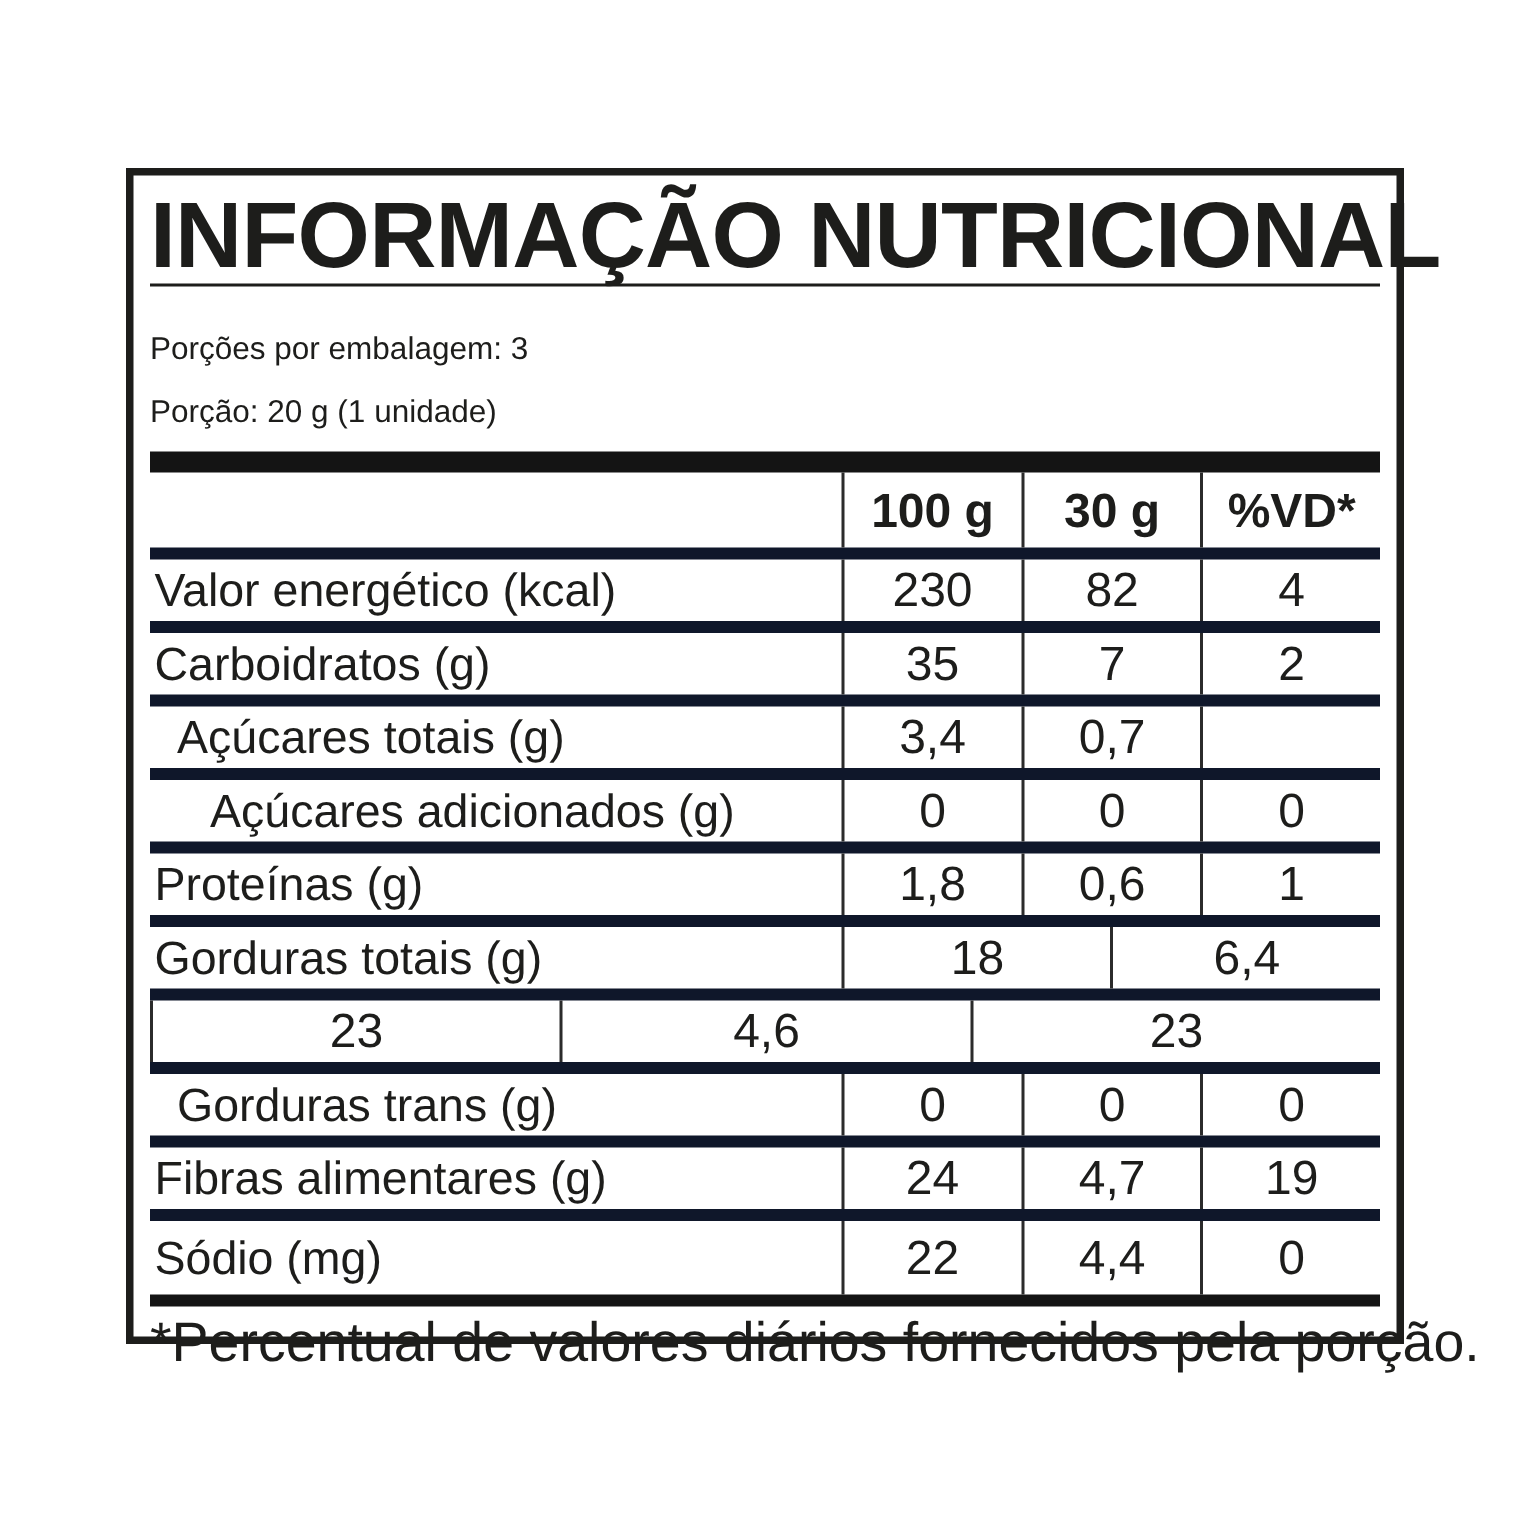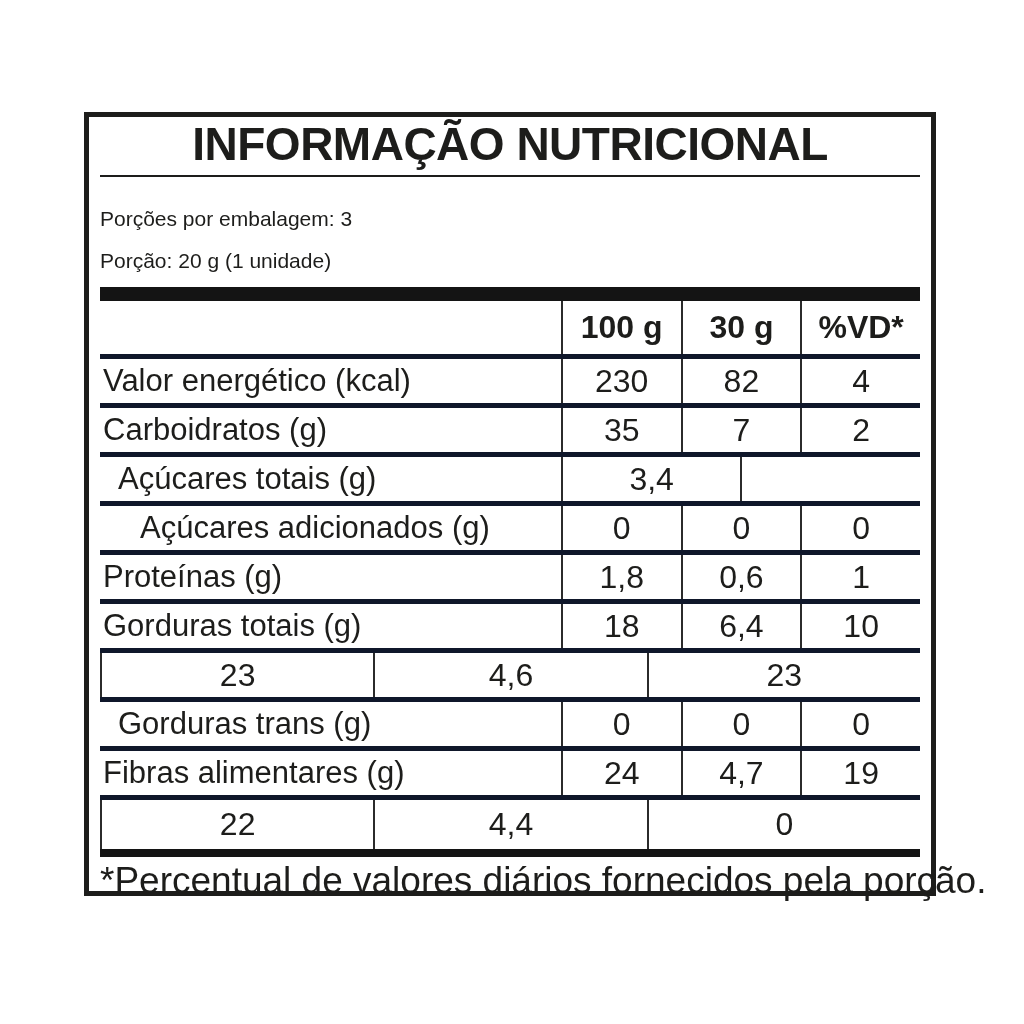--- a/index.html
+++ b/index.html
@@ -24,24 +24,25 @@
     top: 112px;
     width: 852px;
     height: 784px;
     box-sizing: border-box;
     border: 5px solid #1d1d1b;
     background: #ffffff;
     padding: 0 11px;
   }
   .title {
     margin: 0;
+    padding-top: 14px;
     height: 54px;
     line-height: 54px;
     text-align: center;
-    font-size: 46px;
+    font-size: 62px;
     font-weight: bold;
     letter-spacing: -0.5px;
     white-space: nowrap;
   }
   .rule {
     height: 2px;
     background: #1d1d1b;
     margin-top: 4px;
   }
   .serving {
@@ -61,21 +62,21 @@
     height: 8px;
     background: #141414;
   }
   .ntable {
     width: 100%;
   }
   .trow {
     display: flex;
     box-sizing: border-box;
     height: 49px;
-    border-bottom: 5px solid #0f172a;
+    border-bottom: 8px solid #0f172a;
   }
   .trow.header {
     height: 58px;
     font-weight: bold;
   }
   .trow.last {
     border-bottom: none;
   }
   .cell {
     box-sizing: border-box;
@@ -140,20 +141,21 @@
       <div class="trow">
         <div class="cell c-label">Carboidratos (g)</div>
         <div class="cell c-num">35</div>
         <div class="cell c-num">7</div>
         <div class="cell c-num">2</div>
       </div>
 
       <div class="trow">
         <div class="cell c-label ind1">Açúcares totais (g)</div>
         <div class="cell c-num">3,4</div>
+        <div class="cell c-num">0,7</div>
         <div class="cell c-num"></div>
       </div>
 
       <div class="trow">
         <div class="cell c-label ind2">Açúcares adicionados (g)</div>
         <div class="cell c-num">0</div>
         <div class="cell c-num">0</div>
         <div class="cell c-num">0</div>
       </div>
 
@@ -161,21 +163,20 @@
         <div class="cell c-label">Proteínas (g)</div>
         <div class="cell c-num">1,8</div>
         <div class="cell c-num">0,6</div>
         <div class="cell c-num">1</div>
       </div>
 
       <div class="trow">
         <div class="cell c-label">Gorduras totais (g)</div>
         <div class="cell c-num">18</div>
         <div class="cell c-num">6,4</div>
-        <div class="cell c-num">10</div>
       </div>
 
       <div class="trow">
         <div class="cell c-num">23</div>
         <div class="cell c-num">4,6</div>
         <div class="cell c-num">23</div>
       </div>
 
       <div class="trow">
         <div class="cell c-label ind1">Gorduras trans (g)</div>
@@ -185,20 +186,21 @@
       </div>
 
       <div class="trow">
         <div class="cell c-label">Fibras alimentares (g)</div>
         <div class="cell c-num">24</div>
         <div class="cell c-num">4,7</div>
         <div class="cell c-num">19</div>
       </div>
 
       <div class="trow last">
+        <div class="cell c-label">Sódio (mg)</div>
         <div class="cell c-num">22</div>
         <div class="cell c-num">4,4</div>
         <div class="cell c-num">0</div>
       </div>
 
     </div>
 
     <div class="bar-thin"></div>
 
     <div class="footnote">*Percentual de valores diários fornecidos pela porção.</div>

